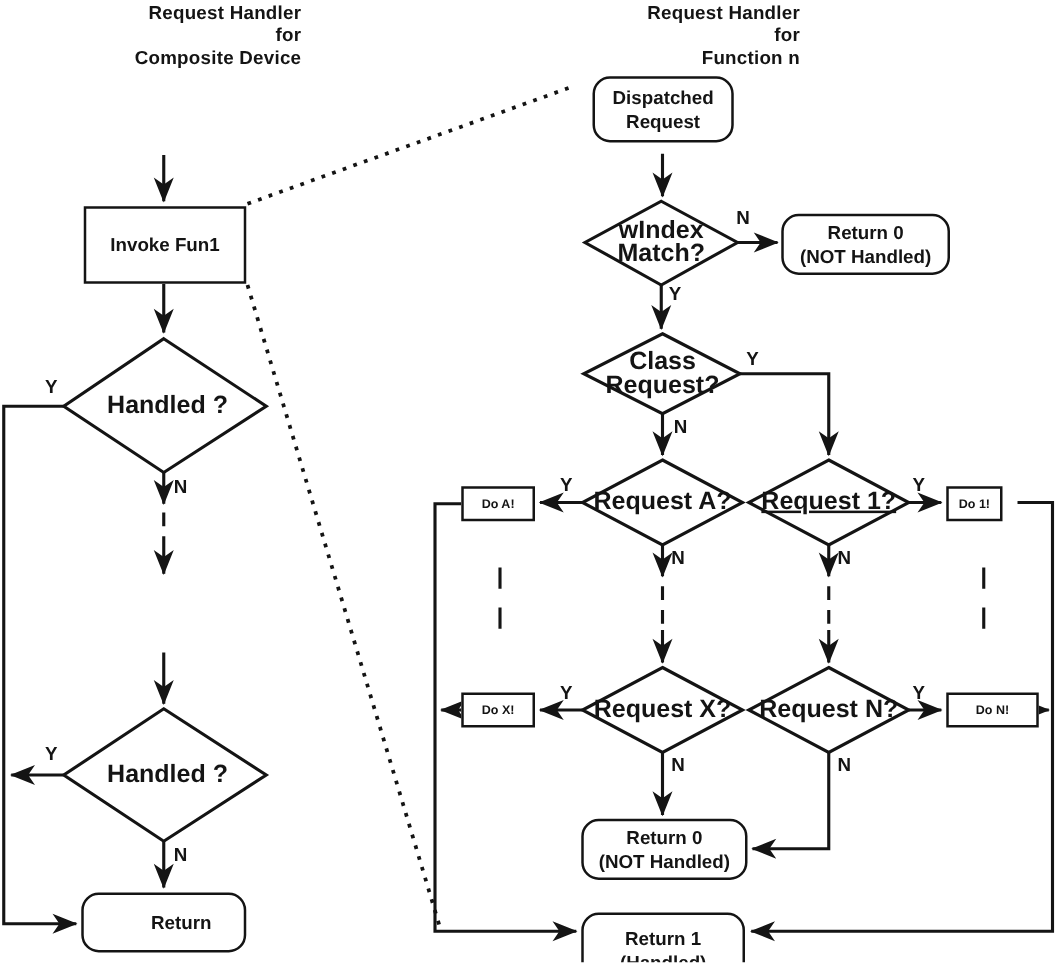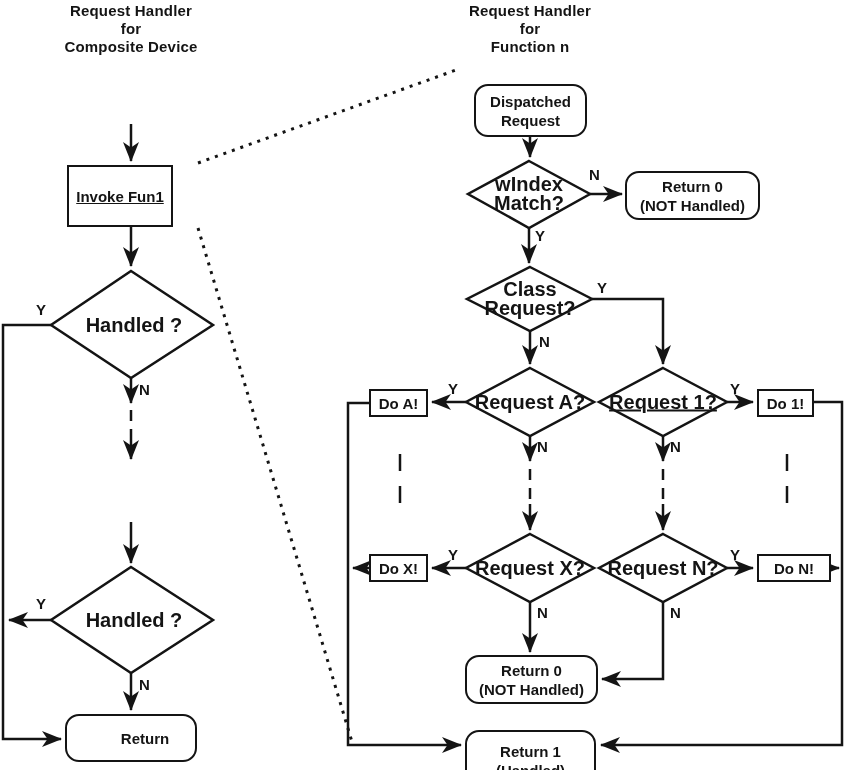--- a/index.html
+++ b/index.html
@@ -2,30 +2,30 @@
 <html><head>
 <meta charset="utf-8">
 <style>
   html,body{margin:0;padding:0;background:#fff;}
   .stage{
     position:relative;width:846px;height:770px;background:#ffffff;
     font-family:"Liberation Sans",sans-serif;color:#141414;overflow:hidden;
   }
   .stage svg{position:absolute;left:0;top:0;}
   .title{
-    position:absolute;white-space:pre-line;text-align:center;
+    position:absolute;white-space:pre-line;text-align:right;
     font-size:15px;line-height:18px;font-weight:600;letter-spacing:.2px;
   }
   .node{
     position:absolute;box-sizing:border-box;background:#fff;
     border:2.5px solid #141414;display:flex;align-items:center;justify-content:center;
     text-align:center;white-space:pre-line;font-size:15px;line-height:19px;font-weight:600;
   }
   .rounded{border-radius:14px;}
-  .small{font-size:15px;}
+  .small{font-size:10px;}
   .dtext{
     position:absolute;transform:translate(-50%,-50%);text-align:center;
     white-space:pre-line;font-size:20px;line-height:19px;font-weight:600;
   }
   .yn{
     position:absolute;font-size:15px;font-weight:700;line-height:15px;
   }
 </style>
 </head>
 <body>
@@ -100,42 +100,42 @@
     </g>
   </svg>
 
   <div class="title" style="left:21px;top:2px;width:220px;">Request Handler
 for
 Composite Device</div>
   <div class="title" style="left:420px;top:2px;width:220px;">Request Handler
 for
 Function n</div>
 
-  <div class="node" style="left:67px;top:165px;width:106px;height:62px;text-decoration:underline;">Invoke Fun1</div>
+  <div class="node" style="left:67px;top:165px;width:130px;height:62px;">Invoke Fun1</div>
   <div class="dtext" style="left:134px;top:325px;">Handled ?</div>
   <div class="dtext" style="left:134px;top:620px;">Handled ?</div>
   <div class="node rounded" style="left:65px;top:714px;width:132px;height:48px;padding-left:28px;">Return</div>
 
   <span class="yn" style="left:36px;top:302px;">Y</span>
   <span class="yn" style="left:139px;top:382px;">N</span>
   <span class="yn" style="left:36px;top:596px;">Y</span>
   <span class="yn" style="left:139px;top:677px;">N</span>
 
-  <div class="node rounded" style="left:474px;top:84px;width:113px;height:53px;">Dispatched
+  <div class="node rounded" style="left:474px;top:61px;width:113px;height:53px;">Dispatched
 Request</div>
   <div class="dtext" style="left:529px;top:194px;">wIndex
 Match?</div>
   <div class="node rounded" style="left:625px;top:171px;width:135px;height:49px;">Return 0
 (NOT Handled)</div>
   <div class="dtext" style="left:530px;top:299px;">Class
 Request?</div>
   <div class="dtext" style="left:530px;top:402px;">Request A?</div>
   <div class="dtext" style="left:663px;top:402px;text-decoration:underline;">Request 1?</div>
   <div class="node small" style="left:369px;top:389px;width:59px;height:28px;">Do A!</div>
-  <div class="node small" style="left:757px;top:389px;width:57px;height:28px;">Do 1!</div>
+  <div class="node small" style="left:757px;top:389px;width:45px;height:28px;">Do 1!</div>
   <div class="dtext" style="left:530px;top:568px;">Request X?</div>
   <div class="dtext" style="left:663px;top:568px;">Request N?</div>
   <div class="node small" style="left:369px;top:554px;width:59px;height:28px;">Do X!</div>
   <div class="node small" style="left:757px;top:554px;width:74px;height:28px;">Do N!</div>
   <div class="node rounded" style="left:465px;top:655px;width:133px;height:49px;">Return 0
 (NOT Handled)</div>
   <div class="node rounded" style="left:465px;top:718px;width:131px;height:62px;margin-top:12px;">Return 1
 (Handled)</div>
 
   <span class="yn" style="left:589px;top:167px;">N</span>

